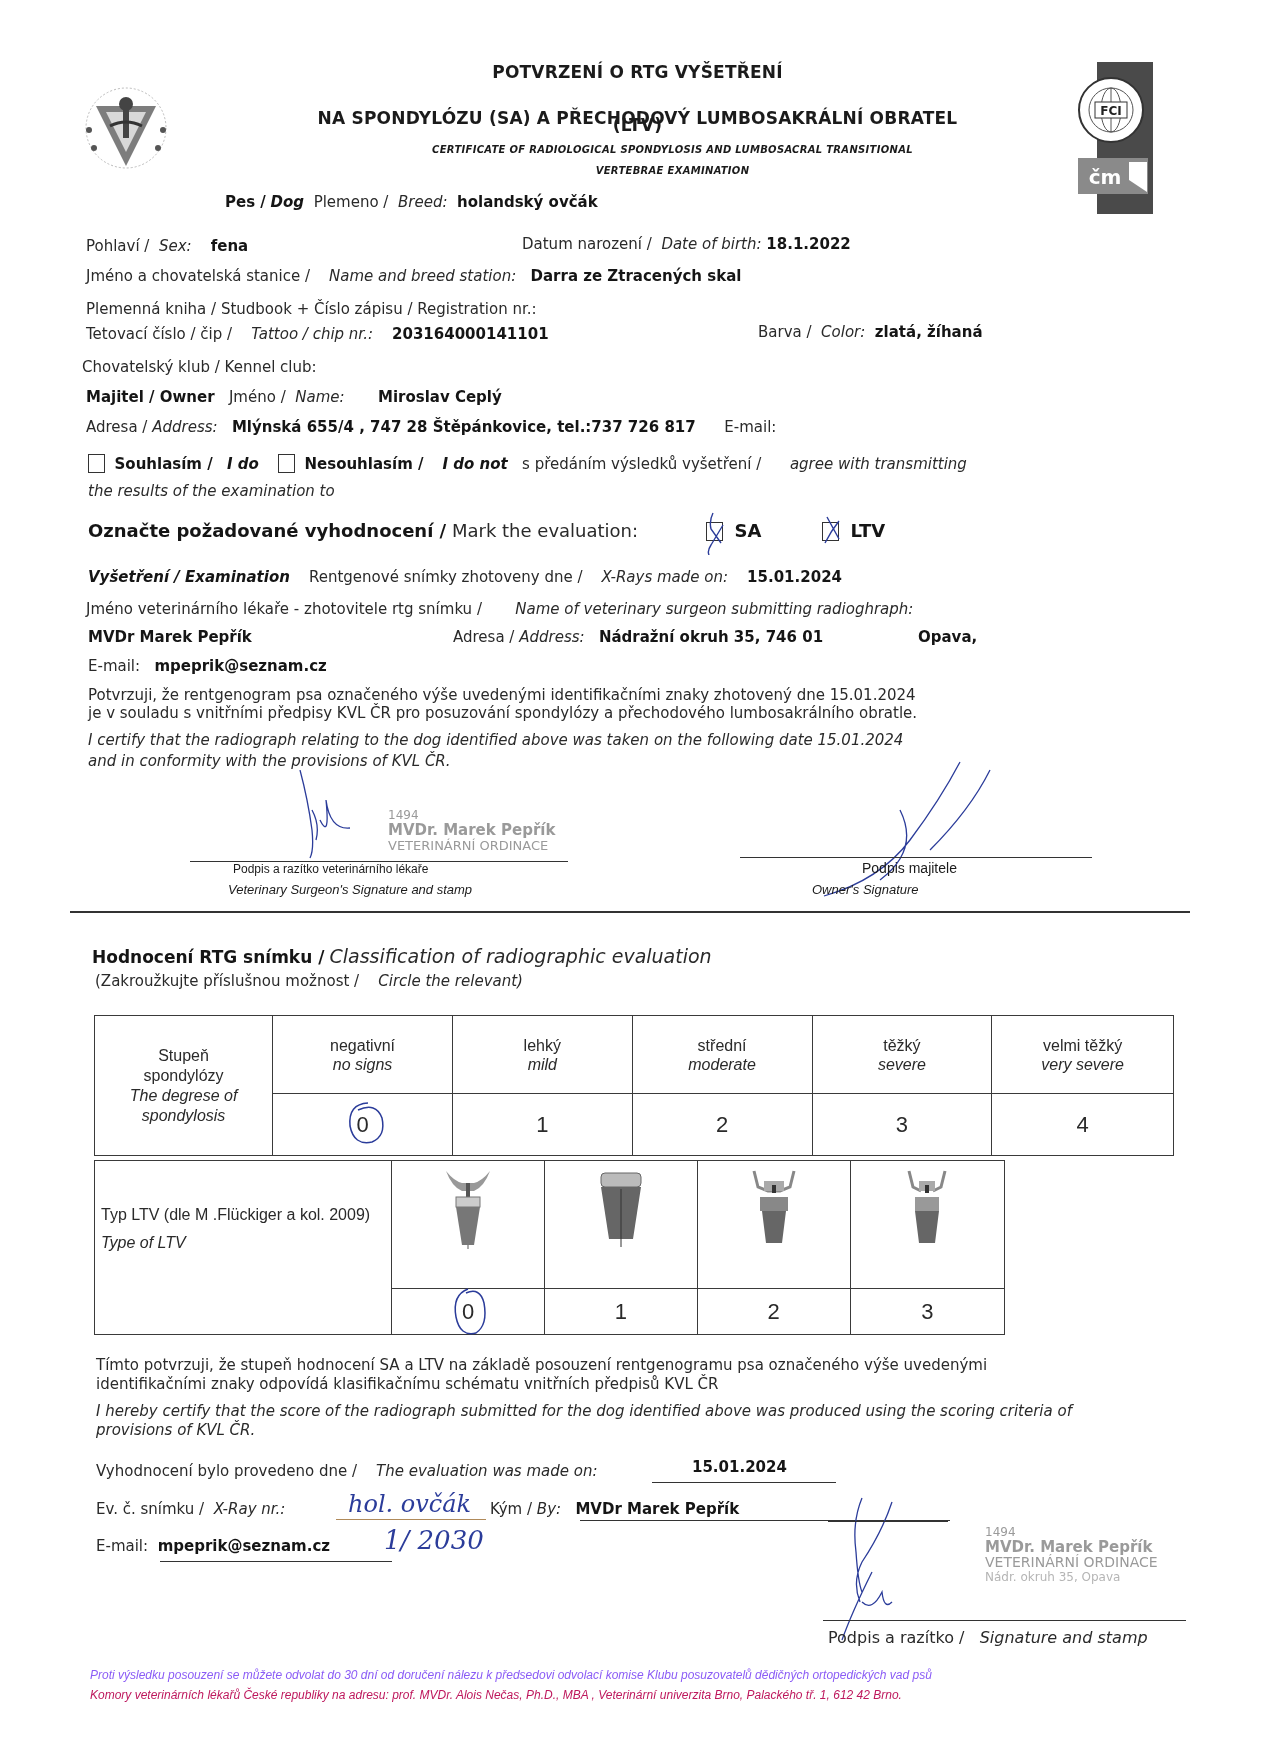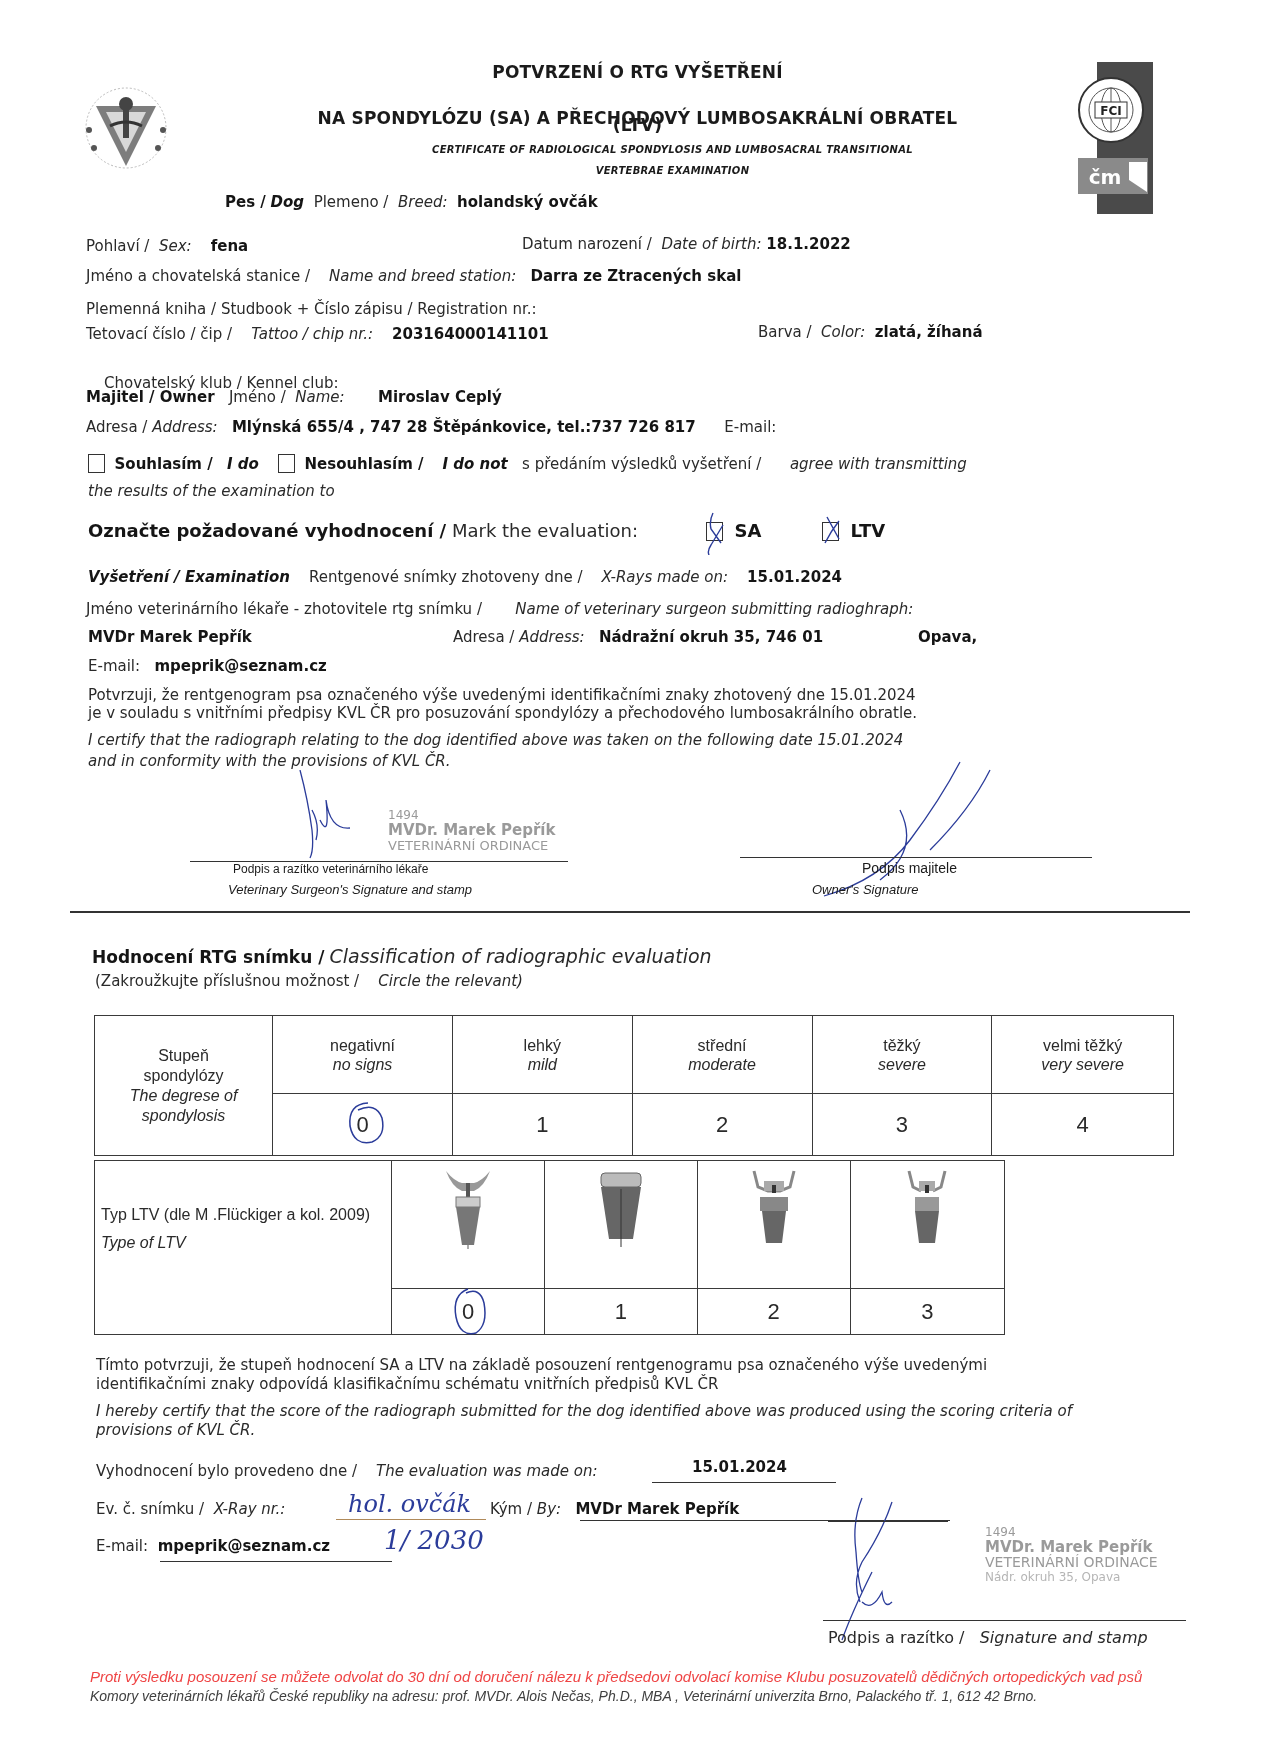--- a/index.html
+++ b/index.html
@@ -96,21 +96,21 @@
   <span>Tetovací číslo / čip /</span>
   &nbsp;&nbsp;&nbsp;<span class="it">Tattoo / chip nr.:</span>
   &nbsp;&nbsp;&nbsp;<span class="b">203164000141101</span>
 </div>
 <div class="abs n" style="left:758px;top:323px;">
   <span>Barva /</span>
   &nbsp;<span class="it">Color:</span>
   &nbsp;<span class="b">zlatá, žíhaná</span>
 </div>
 
-<div class="abs n" style="left:104px;top:358px;margin-top:16px;">Chovatelský klub / Kennel club:</div>
+<div class="abs n" style="left:82px;top:358px;">Chovatelský klub / Kennel club:</div>
 
 <div class="abs n" style="left:86px;top:388px;">
   <span class="b">Majitel / Owner</span>
   &nbsp;&nbsp;<span>Jméno /</span>
   &nbsp;<span class="it">Name:</span>
   &nbsp;&nbsp;&nbsp;&nbsp;&nbsp;&nbsp;<span class="b">Miroslav Ceplý</span>
 </div>
 <div class="abs n" style="left:86px;top:418px;">
   <span>Adresa /</span>
   <span class="it">Address:</span>
@@ -344,14 +344,14 @@
   <div style="font-weight:bold;font-size:15px;">MVDr. Marek Pepřík</div>
   <div style="font-size:14px;">VETERINÁRNÍ ORDINACE</div>
   <div style="font-size:12px;color:#b5b5b5;">Nádr. okruh 35, Opava</div>
 </div>
 <div class="hr" style="left:823px;top:1620px;width:363px;"></div>
 <div class="abs n" style="left:828px;top:1628px;font-size:16px;">
   <span>Podpis a razítko /</span>
   &nbsp;&nbsp;<span class="it">Signature and stamp</span>
 </div>
 
-<div class="abs arial it" style="left:90px;top:1668px;font-size:15px;color:#ef4444;">Proti výsledku posouzení se můžete odvolat do 30 dní od doručení nálezu k předsedovi odvolací komise Klubu posuzovatelů dědičných ortopedických vad psů</div>
-<div class="abs arial it" style="left:90px;top:1688px;font-size:14px;color:#404040;">Komory veterinárních lékařů České republiky na adresu: prof. MVDr. Alois Nečas, Ph.D., MBA , Veterinární univerzita Brno, Palackého tř. 1, 612 42 Brno.</div>
+<div class="abs arial it" style="left:90px;top:1668px;font-size:12px;color:#8b5cf6;">Proti výsledku posouzení se můžete odvolat do 30 dní od doručení nálezu k předsedovi odvolací komise Klubu posuzovatelů dědičných ortopedických vad psů</div>
+<div class="abs arial it" style="left:90px;top:1688px;font-size:12px;color:#be185d;">Komory veterinárních lékařů České republiky na adresu: prof. MVDr. Alois Nečas, Ph.D., MBA , Veterinární univerzita Brno, Palackého tř. 1, 612 42 Brno.</div>
 
 </body></html>

